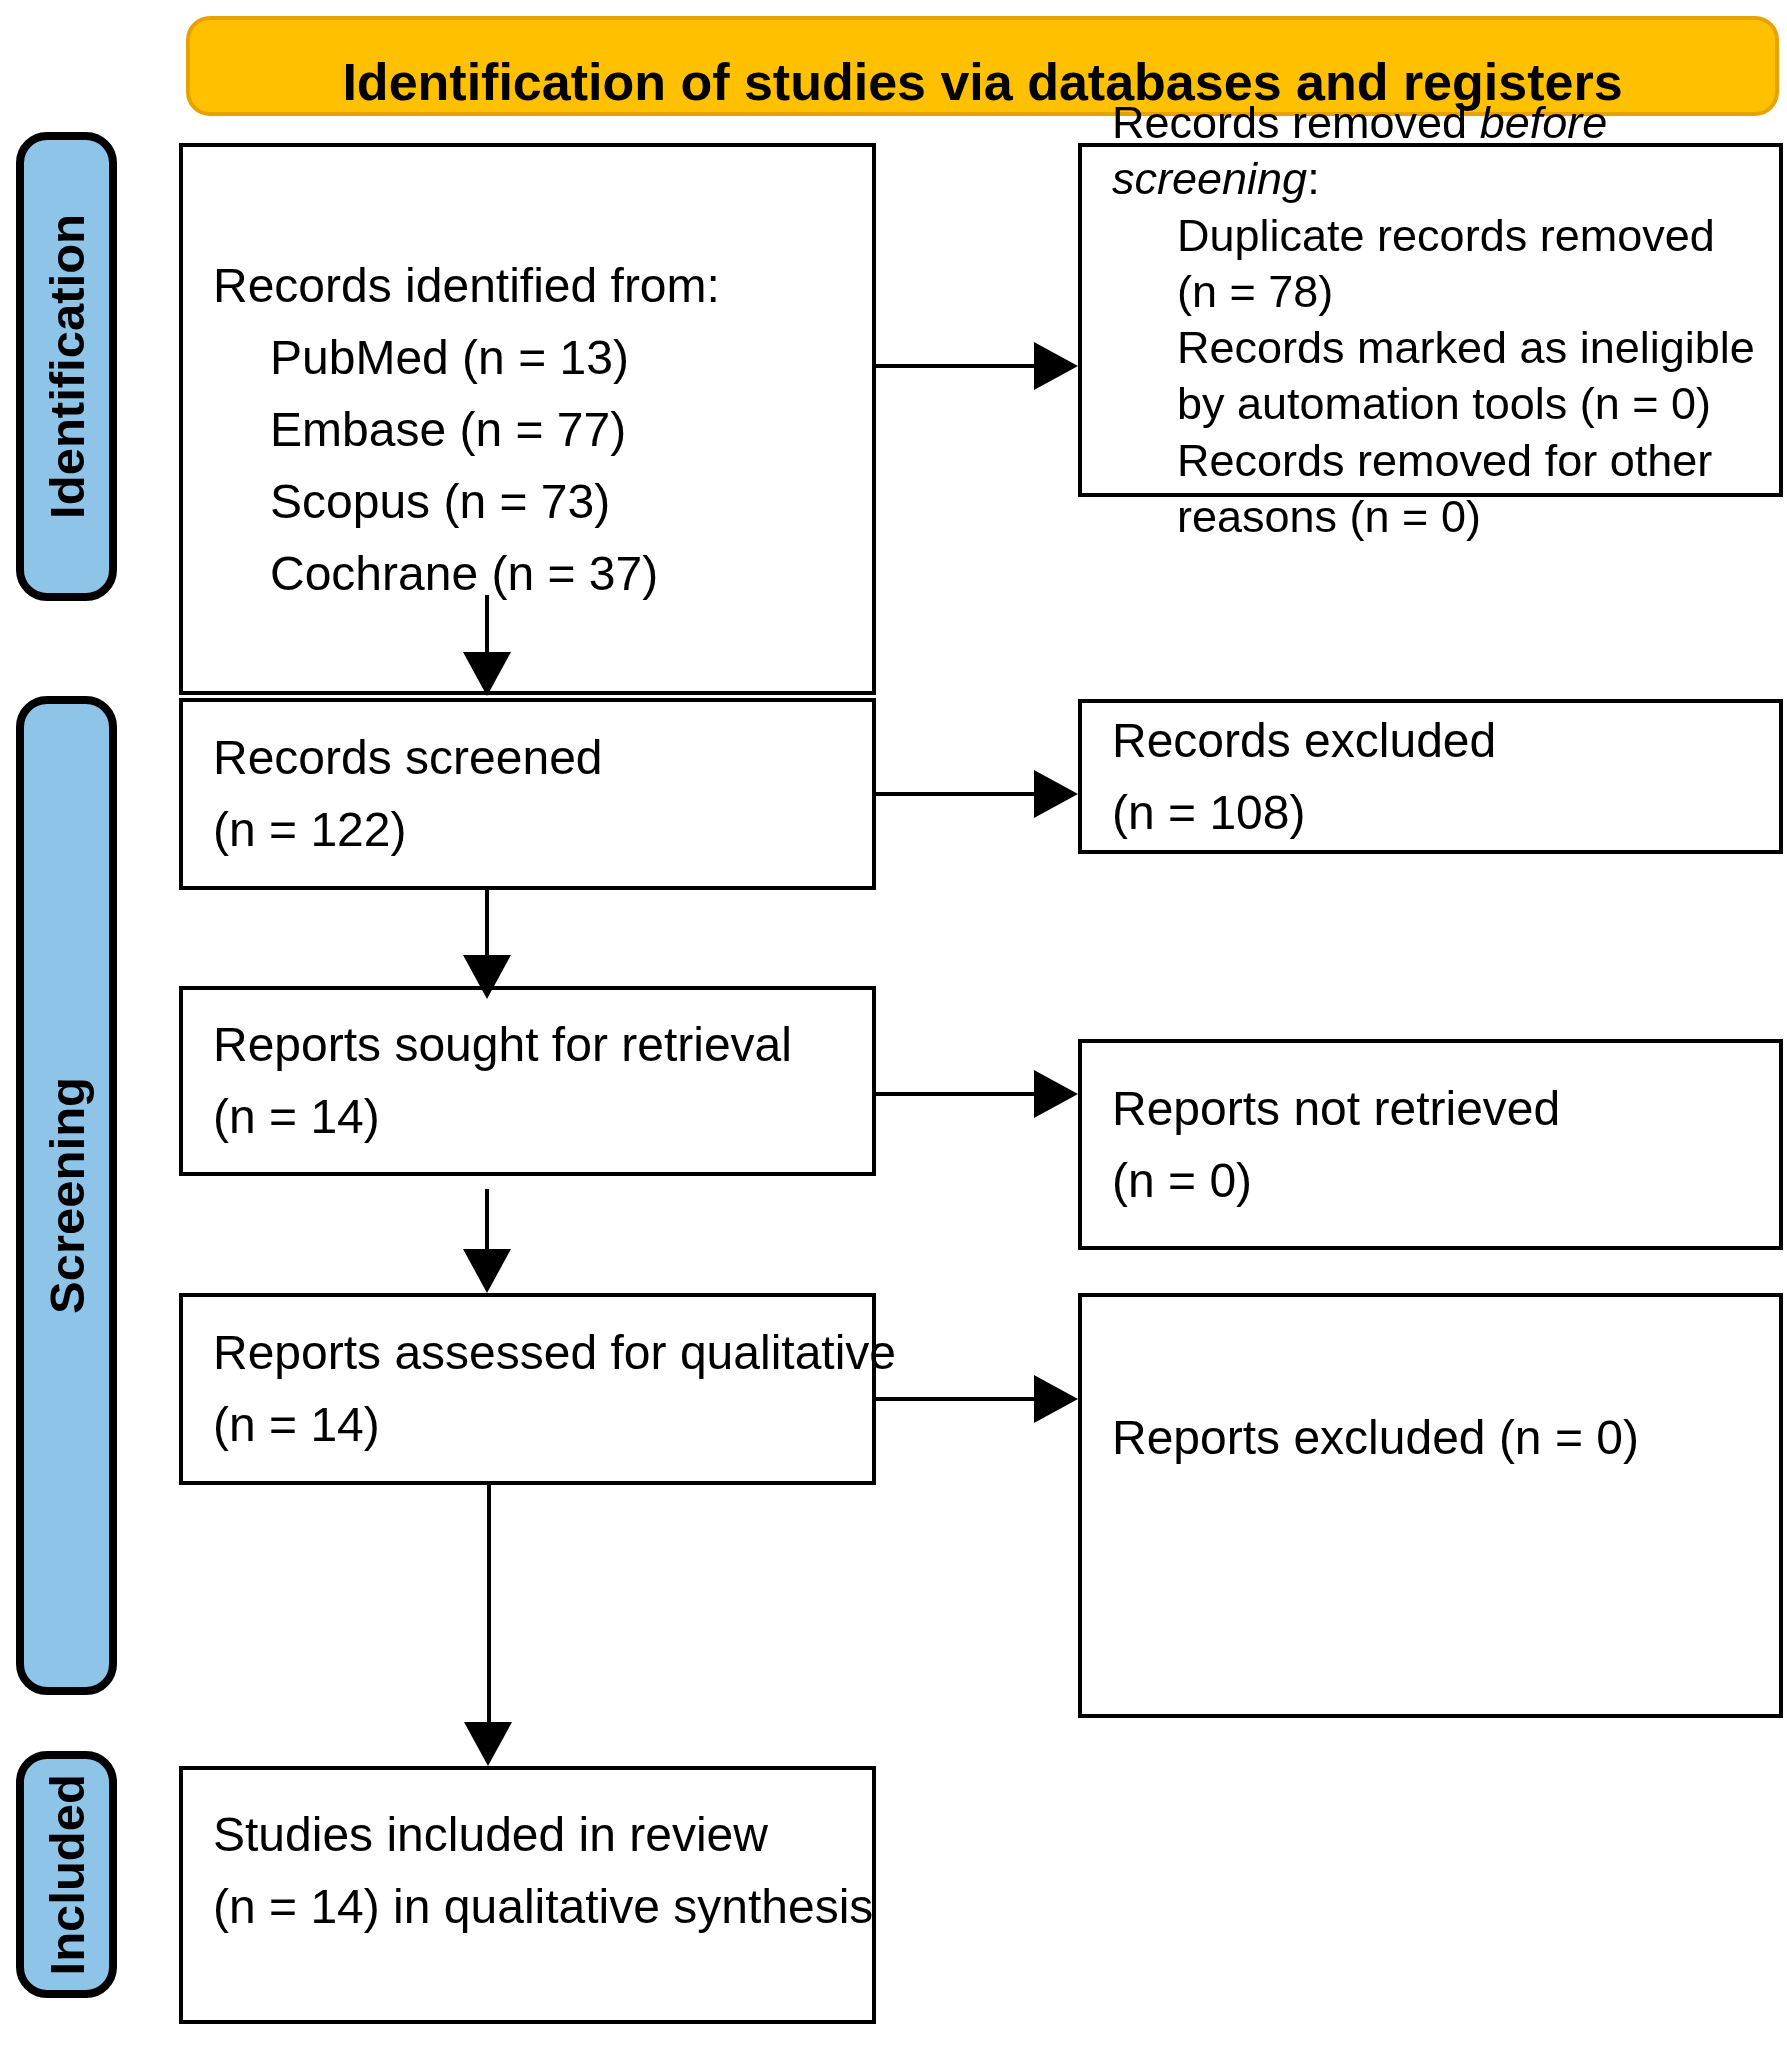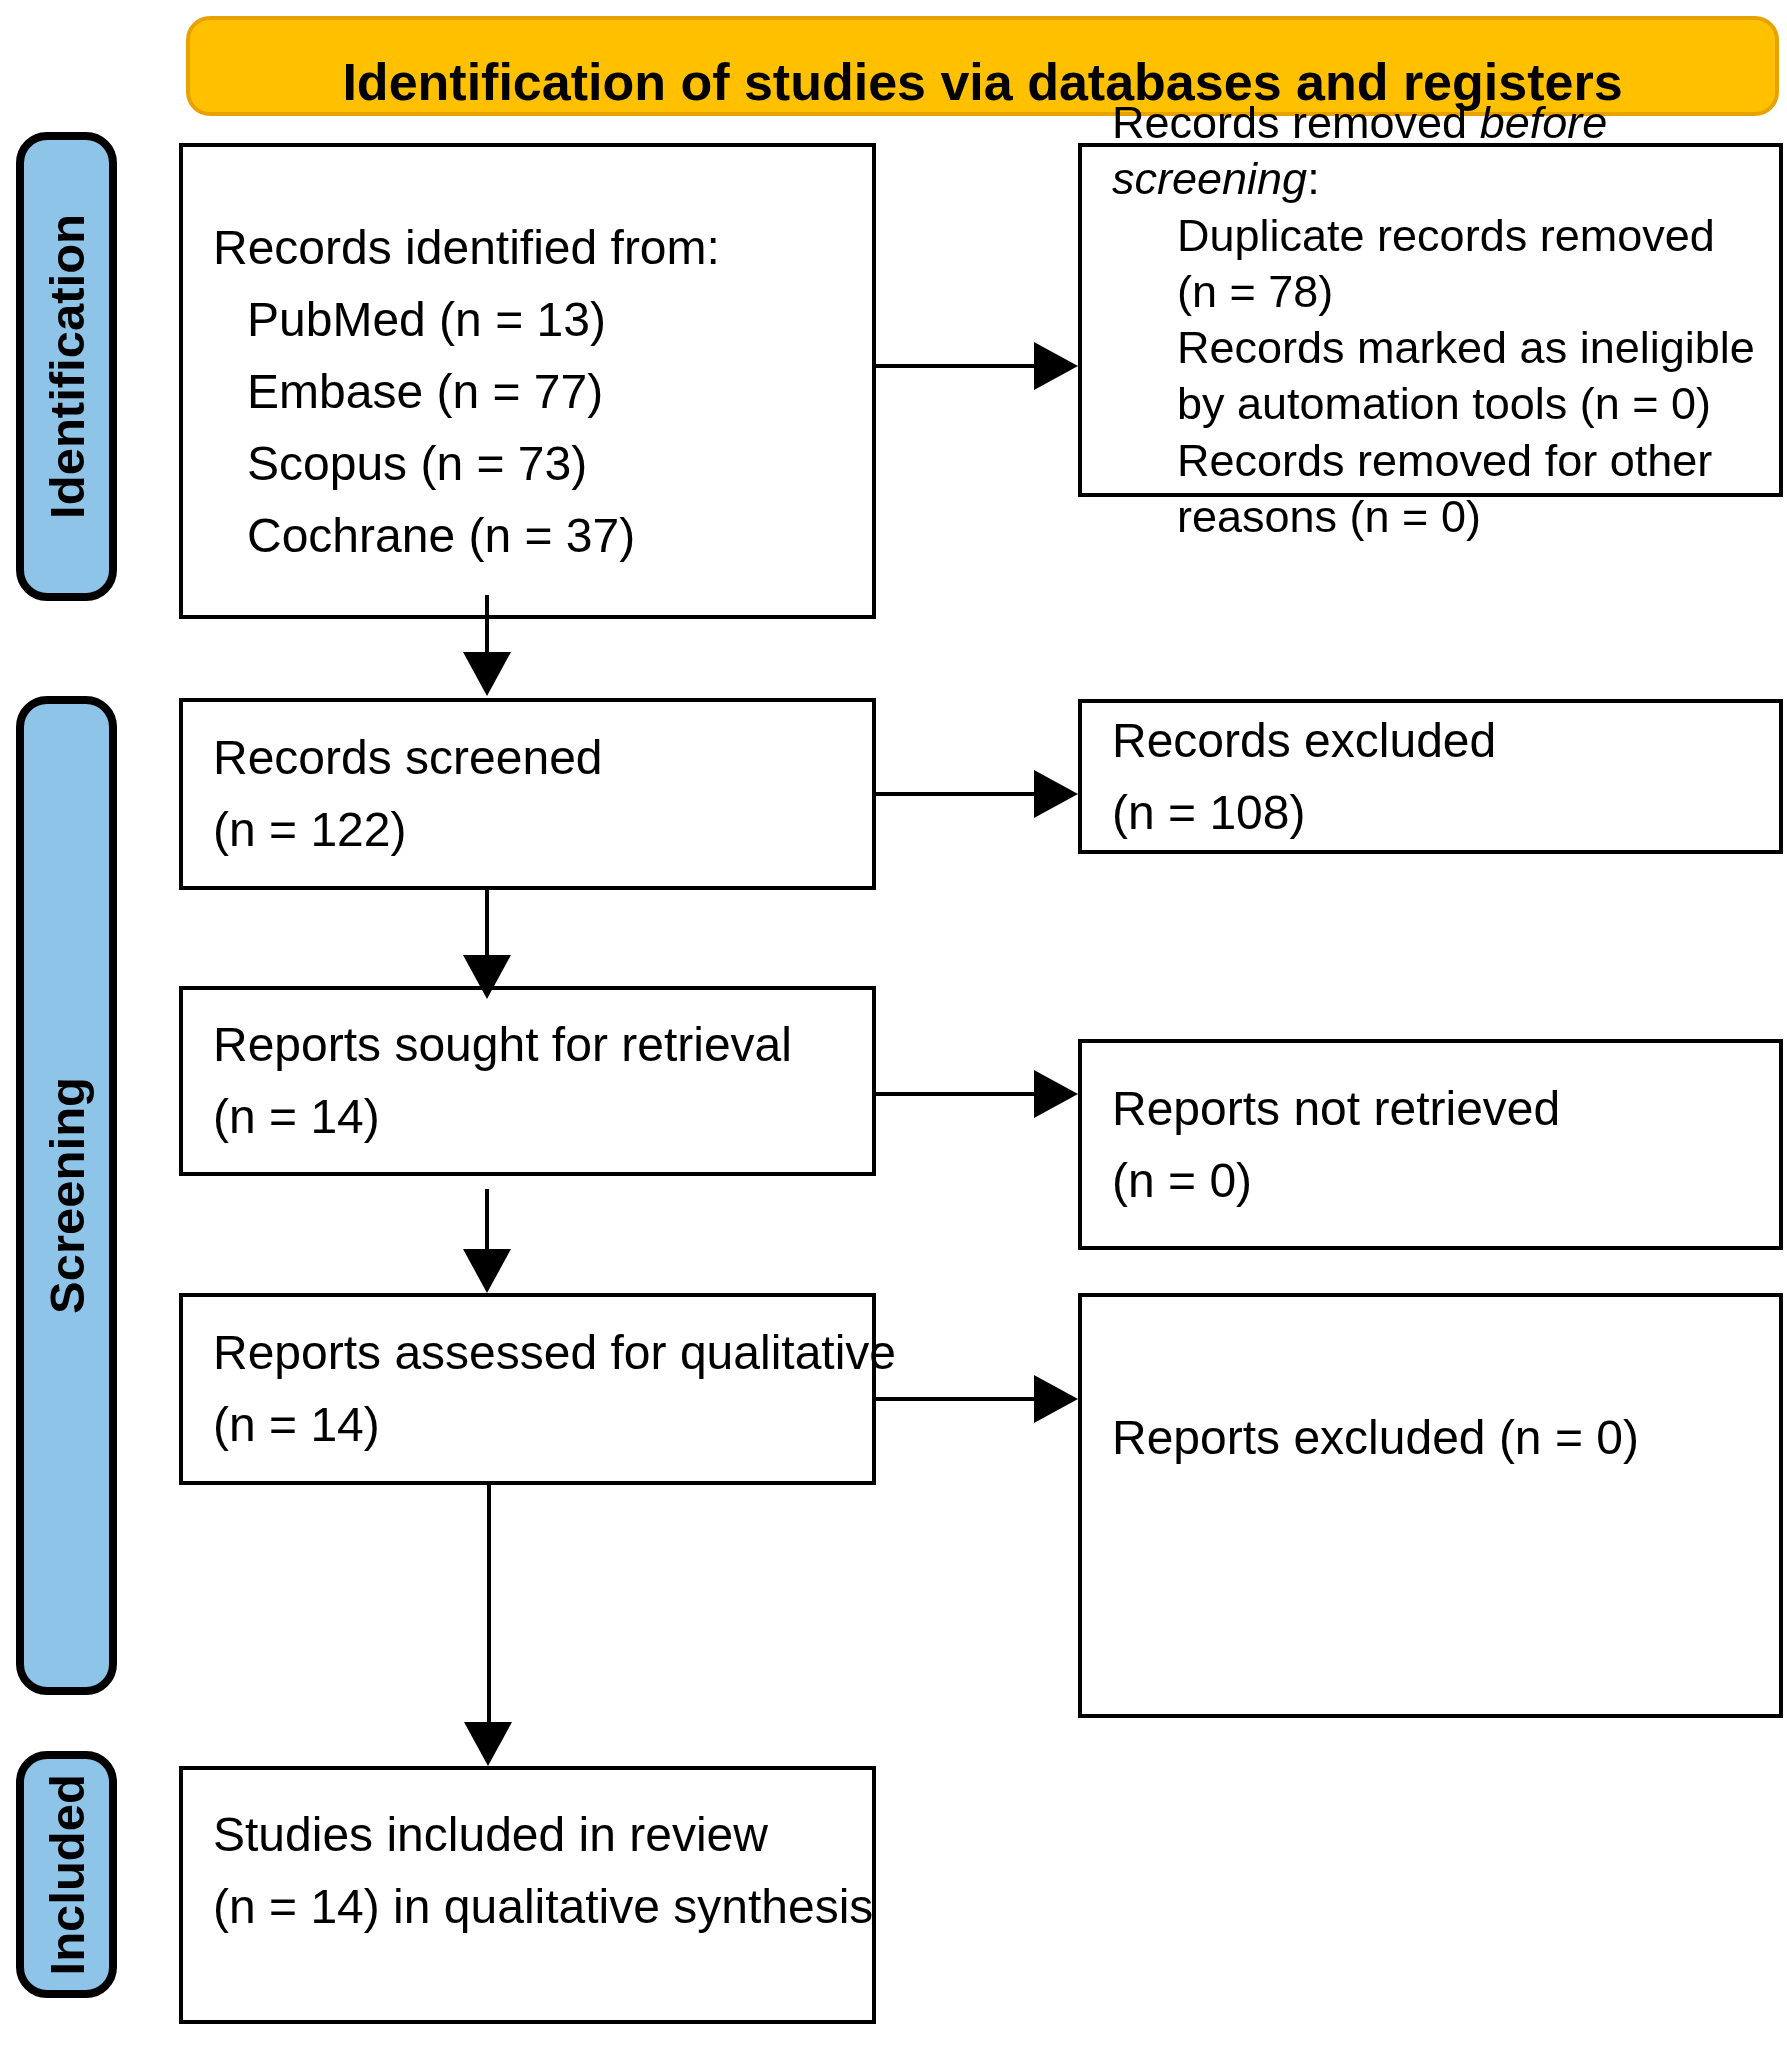--- a/index.html
+++ b/index.html
@@ -32,24 +32,24 @@
   .stage.sc{top:696px;height:999px;}
   .stage.inc{top:1751px;height:247px;}
   
   .fbox{
     position:absolute;background:#fff;border:4.8px solid #000;
     font-size:48px;line-height:1.5;
     display:flex;flex-direction:column;justify-content:center;
     padding:10.8px 30px;
   }
   .fbox .line{white-space:nowrap;}
-  .fbox .indent{margin-left:34px;white-space:nowrap;}
+  .fbox .indent{margin-left:57px;white-space:nowrap;}
   .bL{left:179px;width:697px;}
   .bR{left:1078px;width:705px;}
-  .b1{top:143px;height:476px;padding-top:32px;}
+  .b1{top:143px;height:552px;padding-top:32px;}
   .b2{top:698px;height:192px;}
   .b3{top:986px;height:190px;}
   .b4{top:1293px;height:192px;}
   .b5{top:1766px;height:258px;padding-bottom:59px;}
   .r1{top:143px;height:354px;font-size:45px;line-height:1.25;}
   .r1 .indent{margin-left:65px;}
   .r2{top:699px;height:155px;}
   .r3{top:1007px;height:211px;margin-top:32px;}
   .r4{top:1293px;height:425px;padding-bottom:145px;}
   .r4 .line{white-space:normal;}

